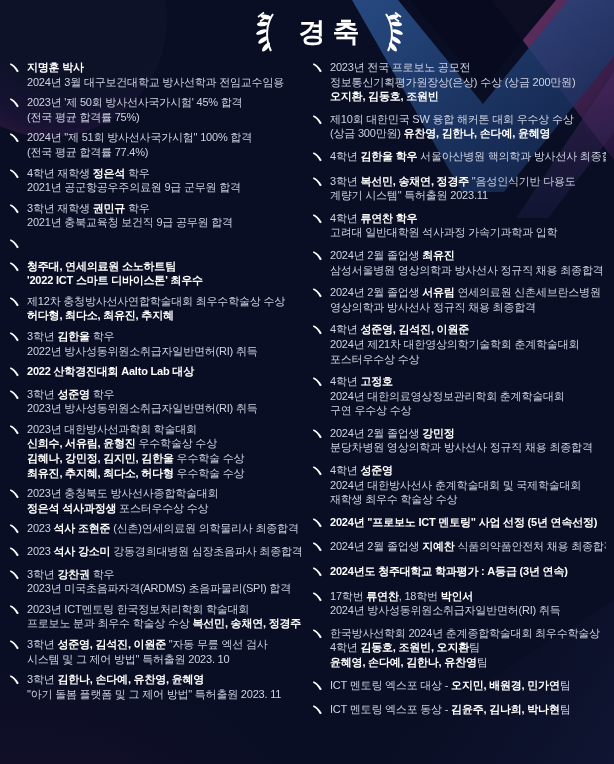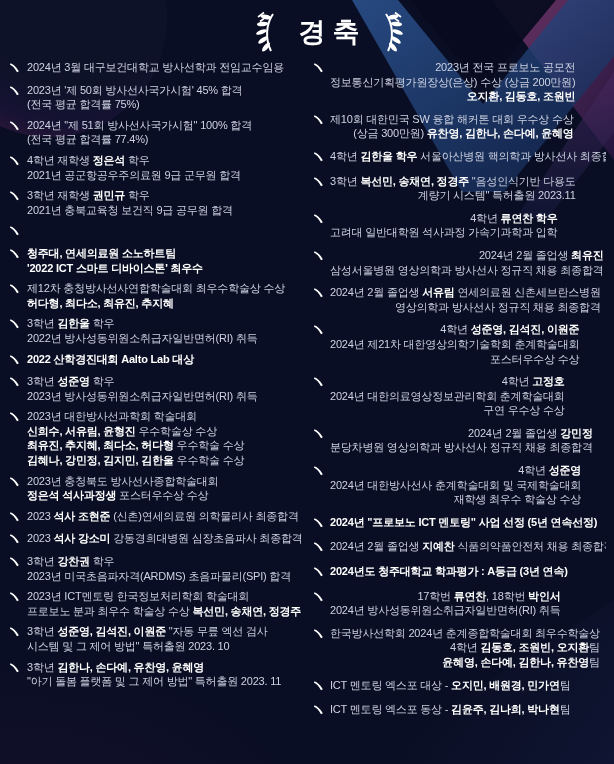--- a/index.html
+++ b/index.html
@@ -42,21 +42,21 @@
   .columns{
     position:relative;z-index:2;
     display:flex;gap:10px;
     padding:4px 8px 0 10px;box-sizing:border-box;
   }
   .col{flex:1;min-width:0;overflow:hidden;}
   .item{
     display:flex;gap:6px;margin-bottom:6px;
     font-size:11px;line-height:14.6px;letter-spacing:-0.2px;
   }
-  .col-right .item{margin-bottom:8px;text-align:right;}
+  .col-right .item{margin-bottom:8px;}
   .bullet{flex:none;width:11px;padding-top:2px;}
   .text{min-width:0;}
   .line{white-space:nowrap;}
   .b{color:#ffffff;font-weight:bold;}
 </style>
 </head>
 <body>
 
 <div class="bg circle-deco"></div>
 <div class="bg chevrons">
@@ -110,20 +110,21 @@
   </span>
 </div>
 
 <div class="columns">
   <div class="col col-left">
       <div class="item">
         <span class="bullet"><svg width="10" height="11" viewBox="0 0 12 12">
             <path d="M0.5 0.8 C4 1.8 7.5 5 10.6 10.6 L8.4 11.6 C5.8 6.6 3 3.6 0 2.6 Z" fill="#ffffff"></path>
           </svg></span>
         <div class="text">
+          <div class="line"><span class="b">지명훈 박사</span></div>
           <div class="line"><span>2024년 3월 대구보건대학교 방사선학과 전임교수임용</span></div>
         </div>
       </div>
       <div class="item">
         <span class="bullet"><svg width="10" height="11" viewBox="0 0 12 12">
             <path d="M0.5 0.8 C4 1.8 7.5 5 10.6 10.6 L8.4 11.6 C5.8 6.6 3 3.6 0 2.6 Z" fill="#ffffff"></path>
           </svg></span>
         <div class="text">
           <div class="line"><span>2023년 '제 50회 방사선사국가시험'  45% 합격</span></div>
           <div class="line"><span>(전국 평균 합격률 75%)</span></div>
@@ -205,22 +206,22 @@
           <div class="line"><span>2023년 방사성동위원소취급자일반면허(RI) 취득</span></div>
         </div>
       </div>
       <div class="item">
         <span class="bullet"><svg width="10" height="11" viewBox="0 0 12 12">
             <path d="M0.5 0.8 C4 1.8 7.5 5 10.6 10.6 L8.4 11.6 C5.8 6.6 3 3.6 0 2.6 Z" fill="#ffffff"></path>
           </svg></span>
         <div class="text">
           <div class="line"><span>2023년 대한방사선과학회 학술대회</span></div>
           <div class="line"><span class="b">신희수, 서유림, 윤형진</span><span> 우수학술상 수상</span></div>
+          <div class="line"><span class="b">김혜나, 강민정, 김지민, 김한울</span><span> 우수학술 수상</span></div>
           <div class="line"><span class="b">최유진, 추지혜, 최다소, 허다형</span><span> 우수학술 수상</span></div>
-          <div class="line"><span class="b">김혜나, 강민정, 김지민, 김한울</span><span> 우수학술 수상</span></div>
         </div>
       </div>
       <div class="item">
         <span class="bullet"><svg width="10" height="11" viewBox="0 0 12 12">
             <path d="M0.5 0.8 C4 1.8 7.5 5 10.6 10.6 L8.4 11.6 C5.8 6.6 3 3.6 0 2.6 Z" fill="#ffffff"></path>
           </svg></span>
         <div class="text">
           <div class="line"><span>2023년 충청북도 방사선사종합학술대회</span></div>
           <div class="line"><span class="b">정은석 석사과정생</span><span> 포스터우수상 수상</span></div>
         </div>

